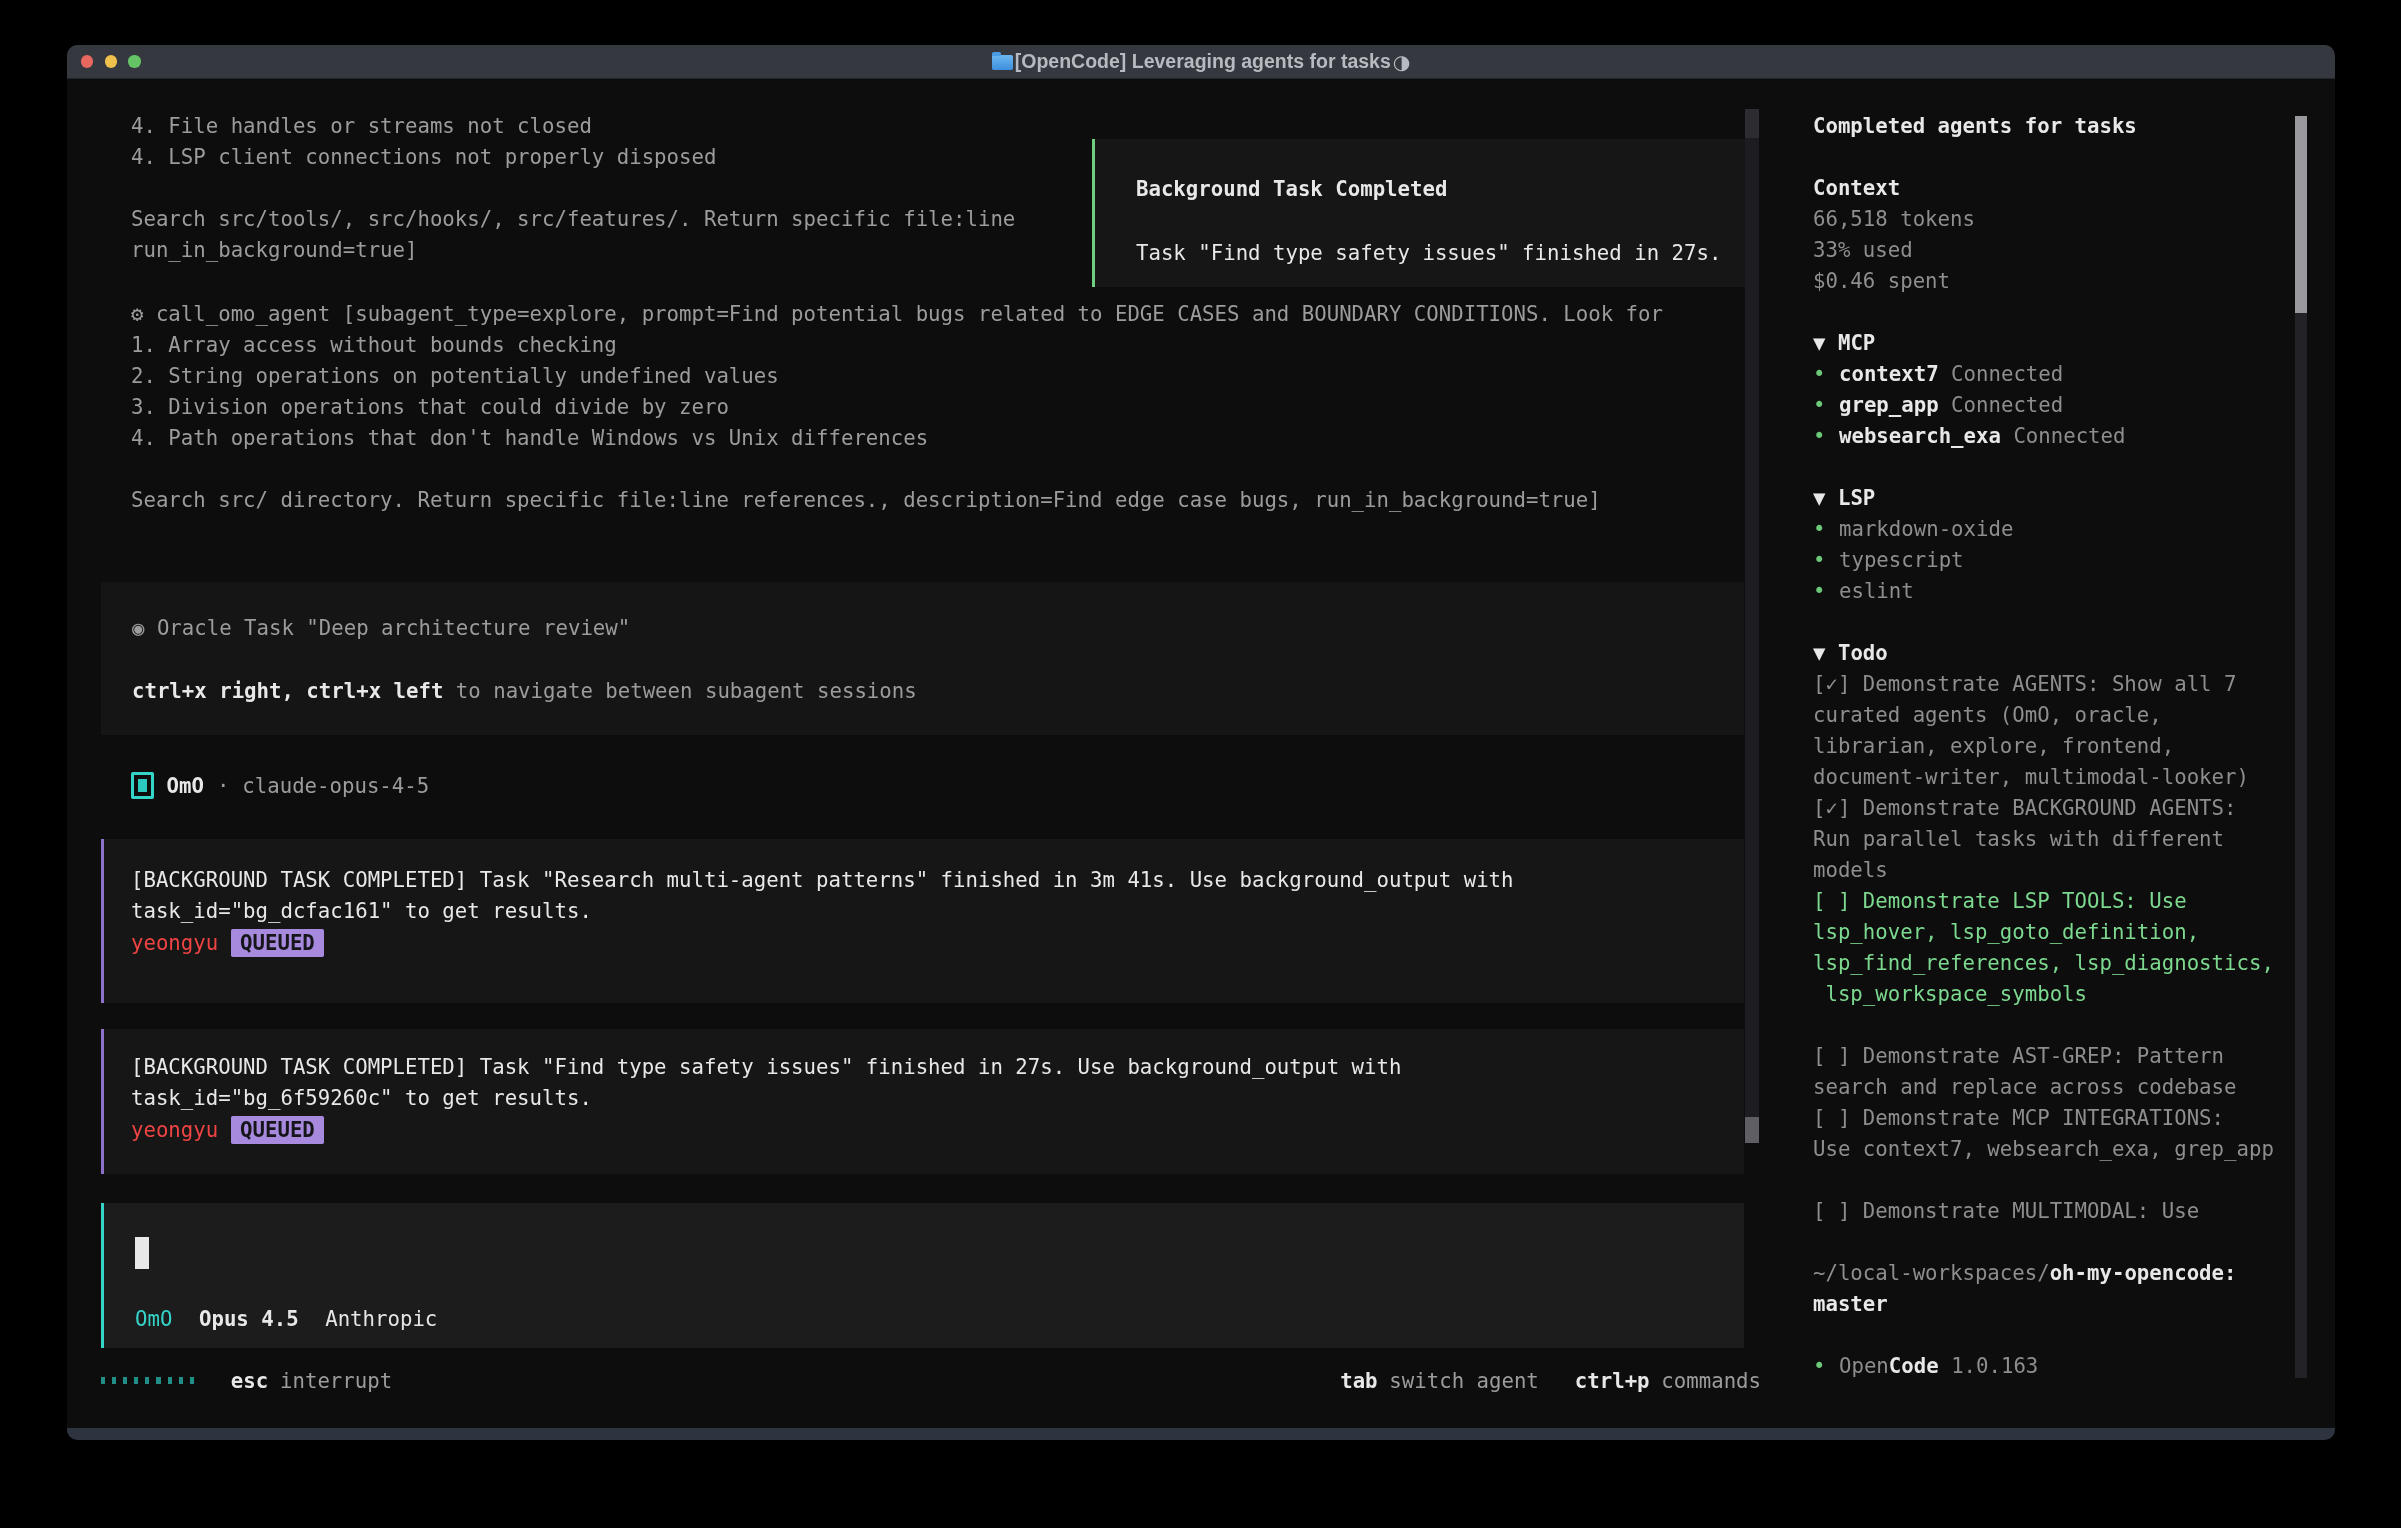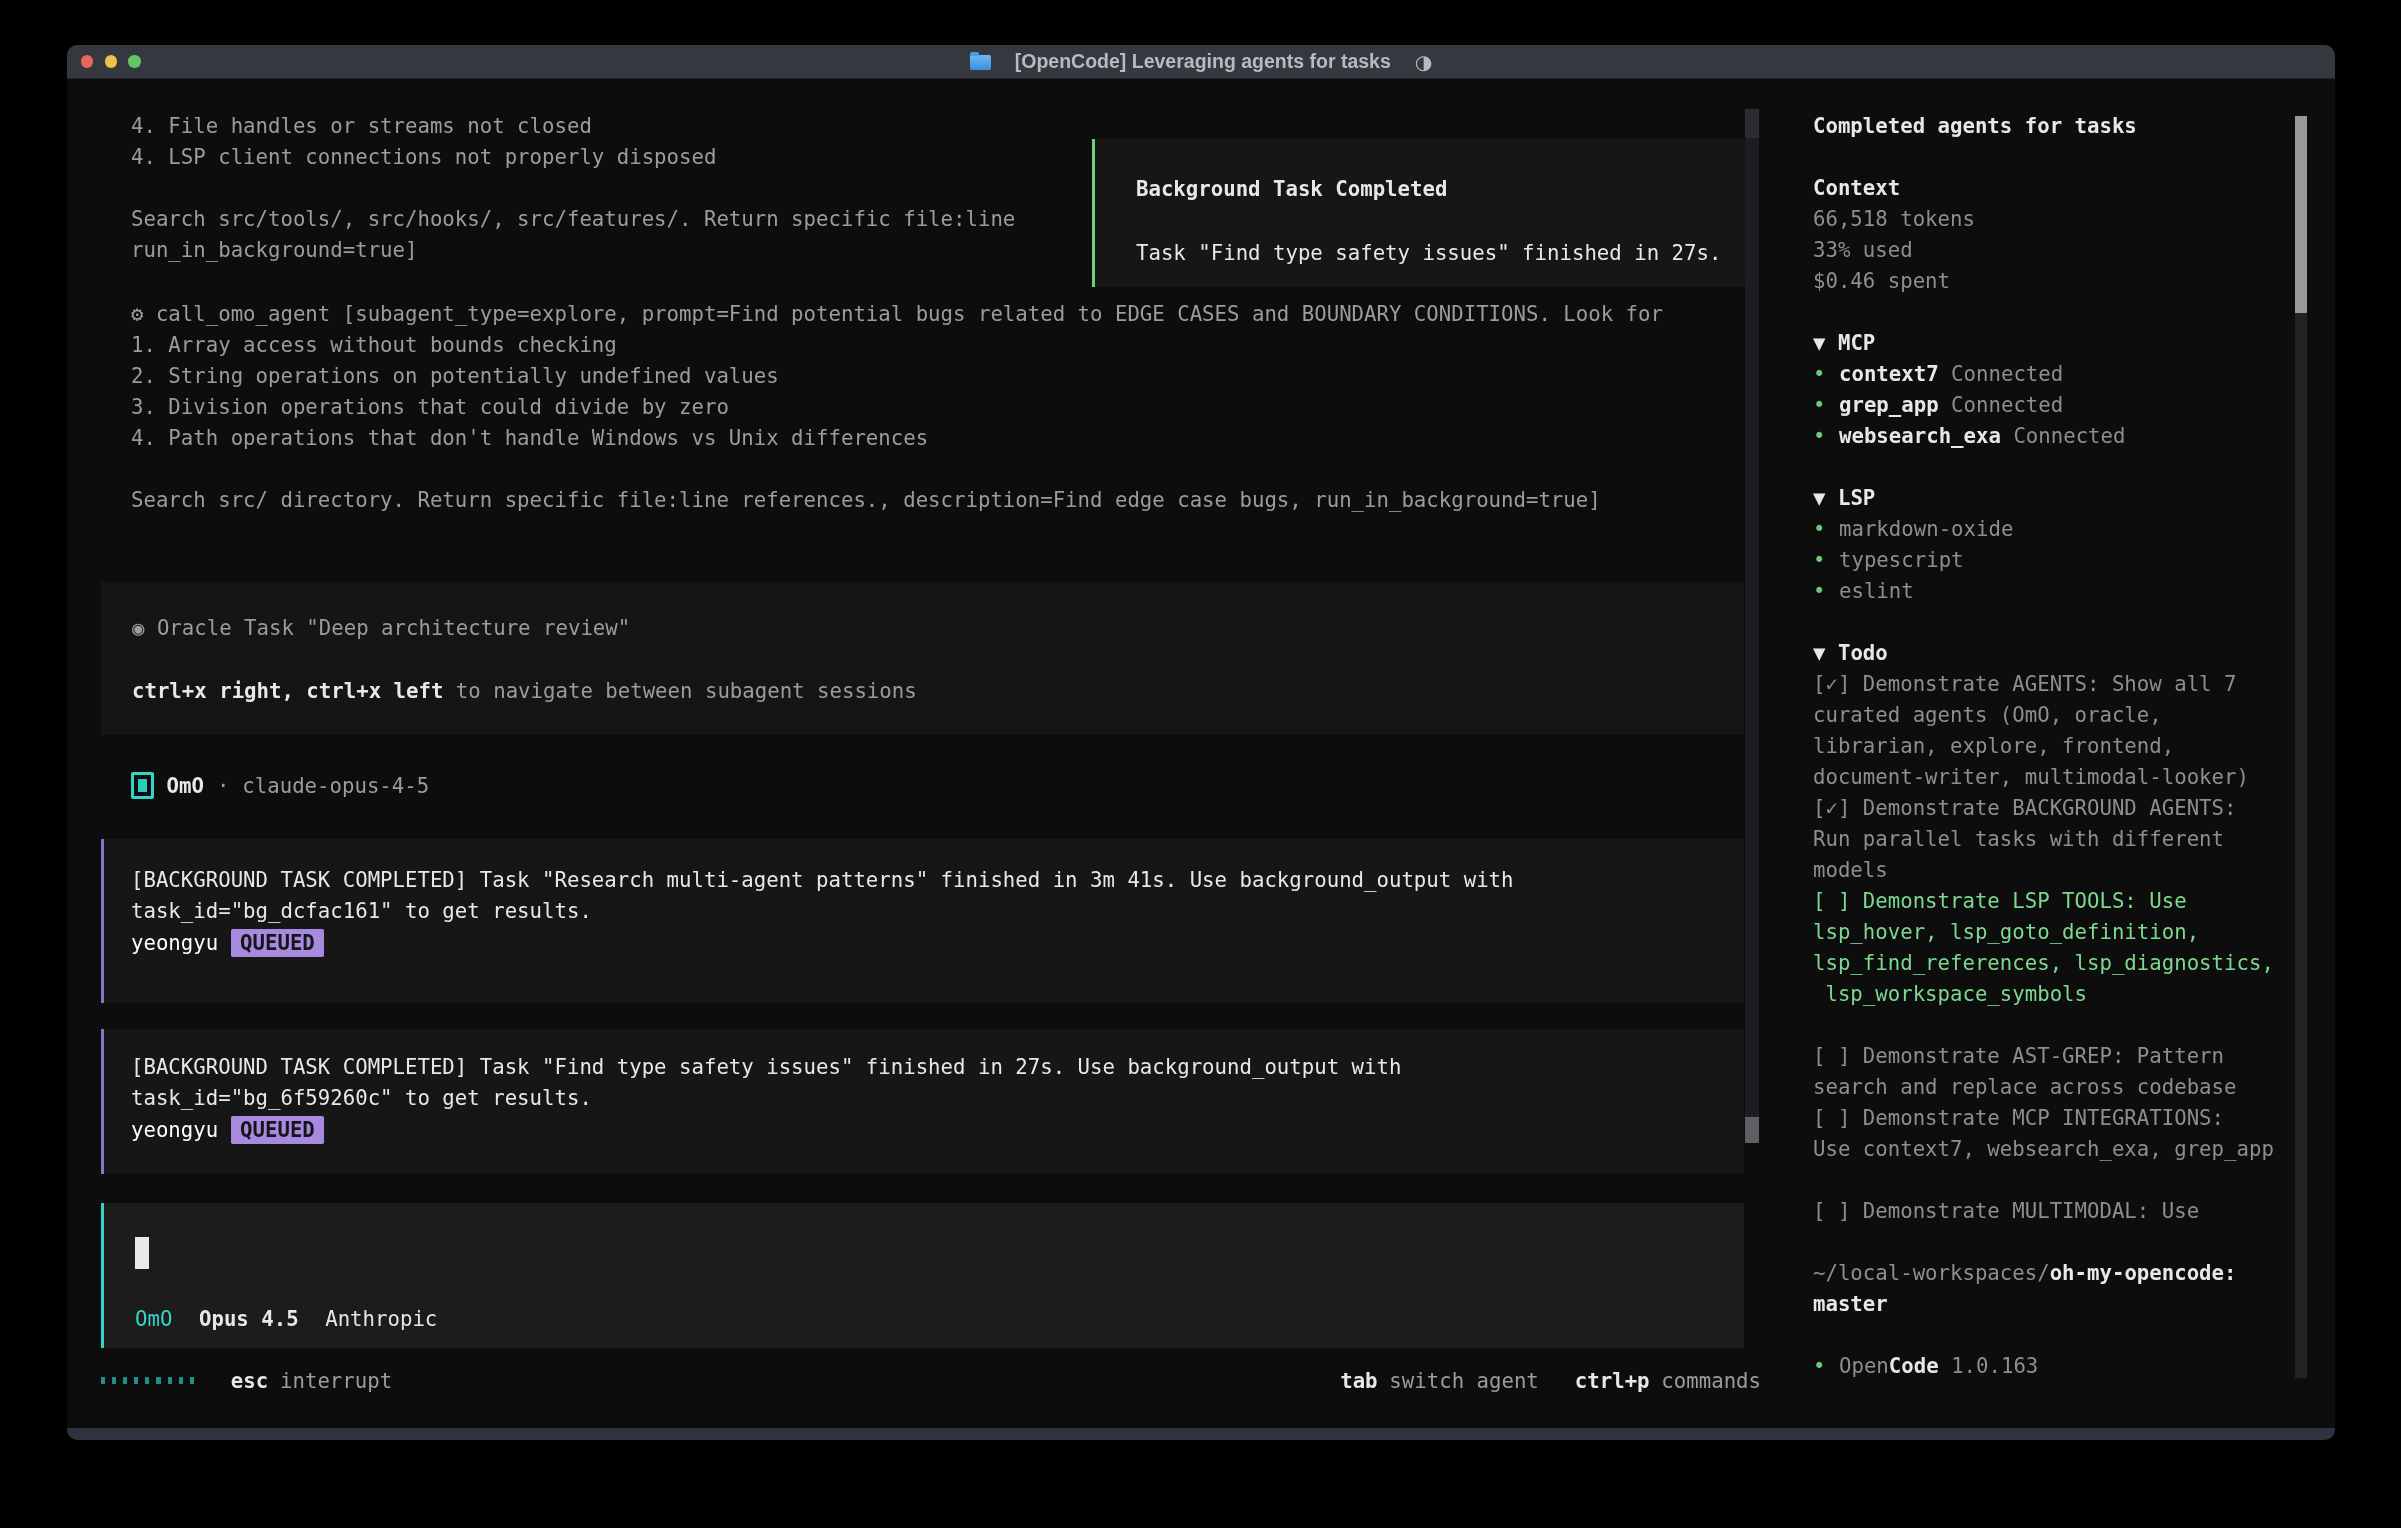--- a/index.html
+++ b/index.html
@@ -6,32 +6,32 @@
   .canvas{position:relative;width:2401px;height:1528px;background:#000;overflow:hidden;
           font-family:"DejaVu Sans Mono","Liberation Mono",monospace;font-size:20.7px;color:#9c9c9c;}
   .window{position:absolute;left:67px;top:45px;width:2268px;height:1395px;background:#0d0d0d;
           border-radius:10.6px;overflow:hidden;}
   
   .titlebar{position:absolute;left:0;top:0;width:100%;height:33px;background:#35383e;
             border-bottom:1.2px solid #22252b;display:flex;align-items:center;justify-content:center;}
   .traffic{position:absolute;left:14px;top:0;height:33px;display:flex;align-items:center;gap:11.2px;}
   .tl{width:12.4px;height:12.4px;border-radius:50%;display:inline-block;}
   .tl.red{background:#e8685f;} .tl.yellow{background:#f0c04c;} .tl.green{background:#65c466;}
-  .title-center{display:flex;align-items:center;gap:24px;
+  .title-center{display:flex;align-items:center;gap:2px;
                 font-family:"Liberation Sans",sans-serif;font-weight:bold;font-size:19.5px;color:#b7bbc1;text-align:right;}
   .folder-icon{position:relative;width:21px;height:15.4px;background:linear-gradient(#6db7f0,#3d8fdd);
                border-radius:1.8px;margin-top:2.4px;}
   .folder-icon::before{content:"";position:absolute;left:0;top:-3.5px;width:9.5px;height:4.7px;
                background:#4a9ae4;border-radius:1.8px 1.8px 0 0;}
   .loading-glyph{font-family:"DejaVu Sans",sans-serif;font-size:20px;}
   
   .content{position:absolute;left:0;top:34px;right:0;bottom:12.4px;background:#0d0d0d;}
   .bottomstrip{position:absolute;left:0;bottom:0;width:100%;height:12.4px;background:#2d3440;}
   .ln{height:31px;line-height:31px;white-space:pre;}
-  .white{color:#e8e8e8;} .bold{font-weight:700;} .gray{color:#ffffff;} .dim{color:#e5e5e5;}
+  .white{color:#e8e8e8;} .bold{font-weight:700;} .gray{color:#ef4444;} .dim{color:#e5e5e5;}
   .green-t{color:#7cd98f;} .cyan-t{color:#35d4c8;}
   
   .scrollback{position:absolute;left:64px;top:32px;}
   .tool-call{position:absolute;left:64px;top:220px;}
   
   .notification{position:absolute;left:1025px;top:60px;width:662px;height:148px;background:#161616;
                 border-left:3.5px solid #6fce80;border-right:3.5px solid #6fce80;
                 padding-top:35px;padding-left:41px;box-sizing:border-box;}
   .notif-spacer{height:33px;}
   

